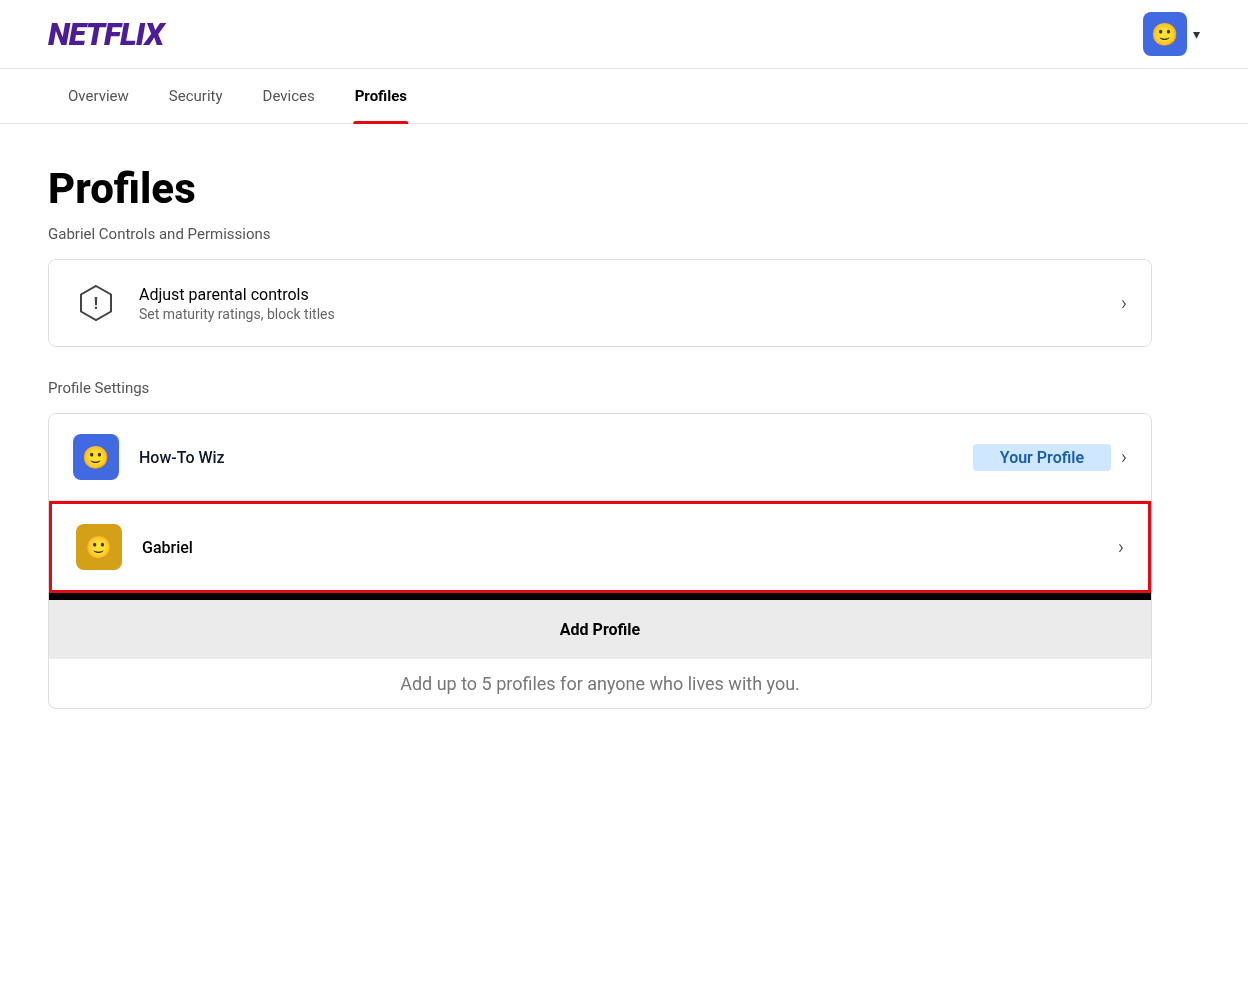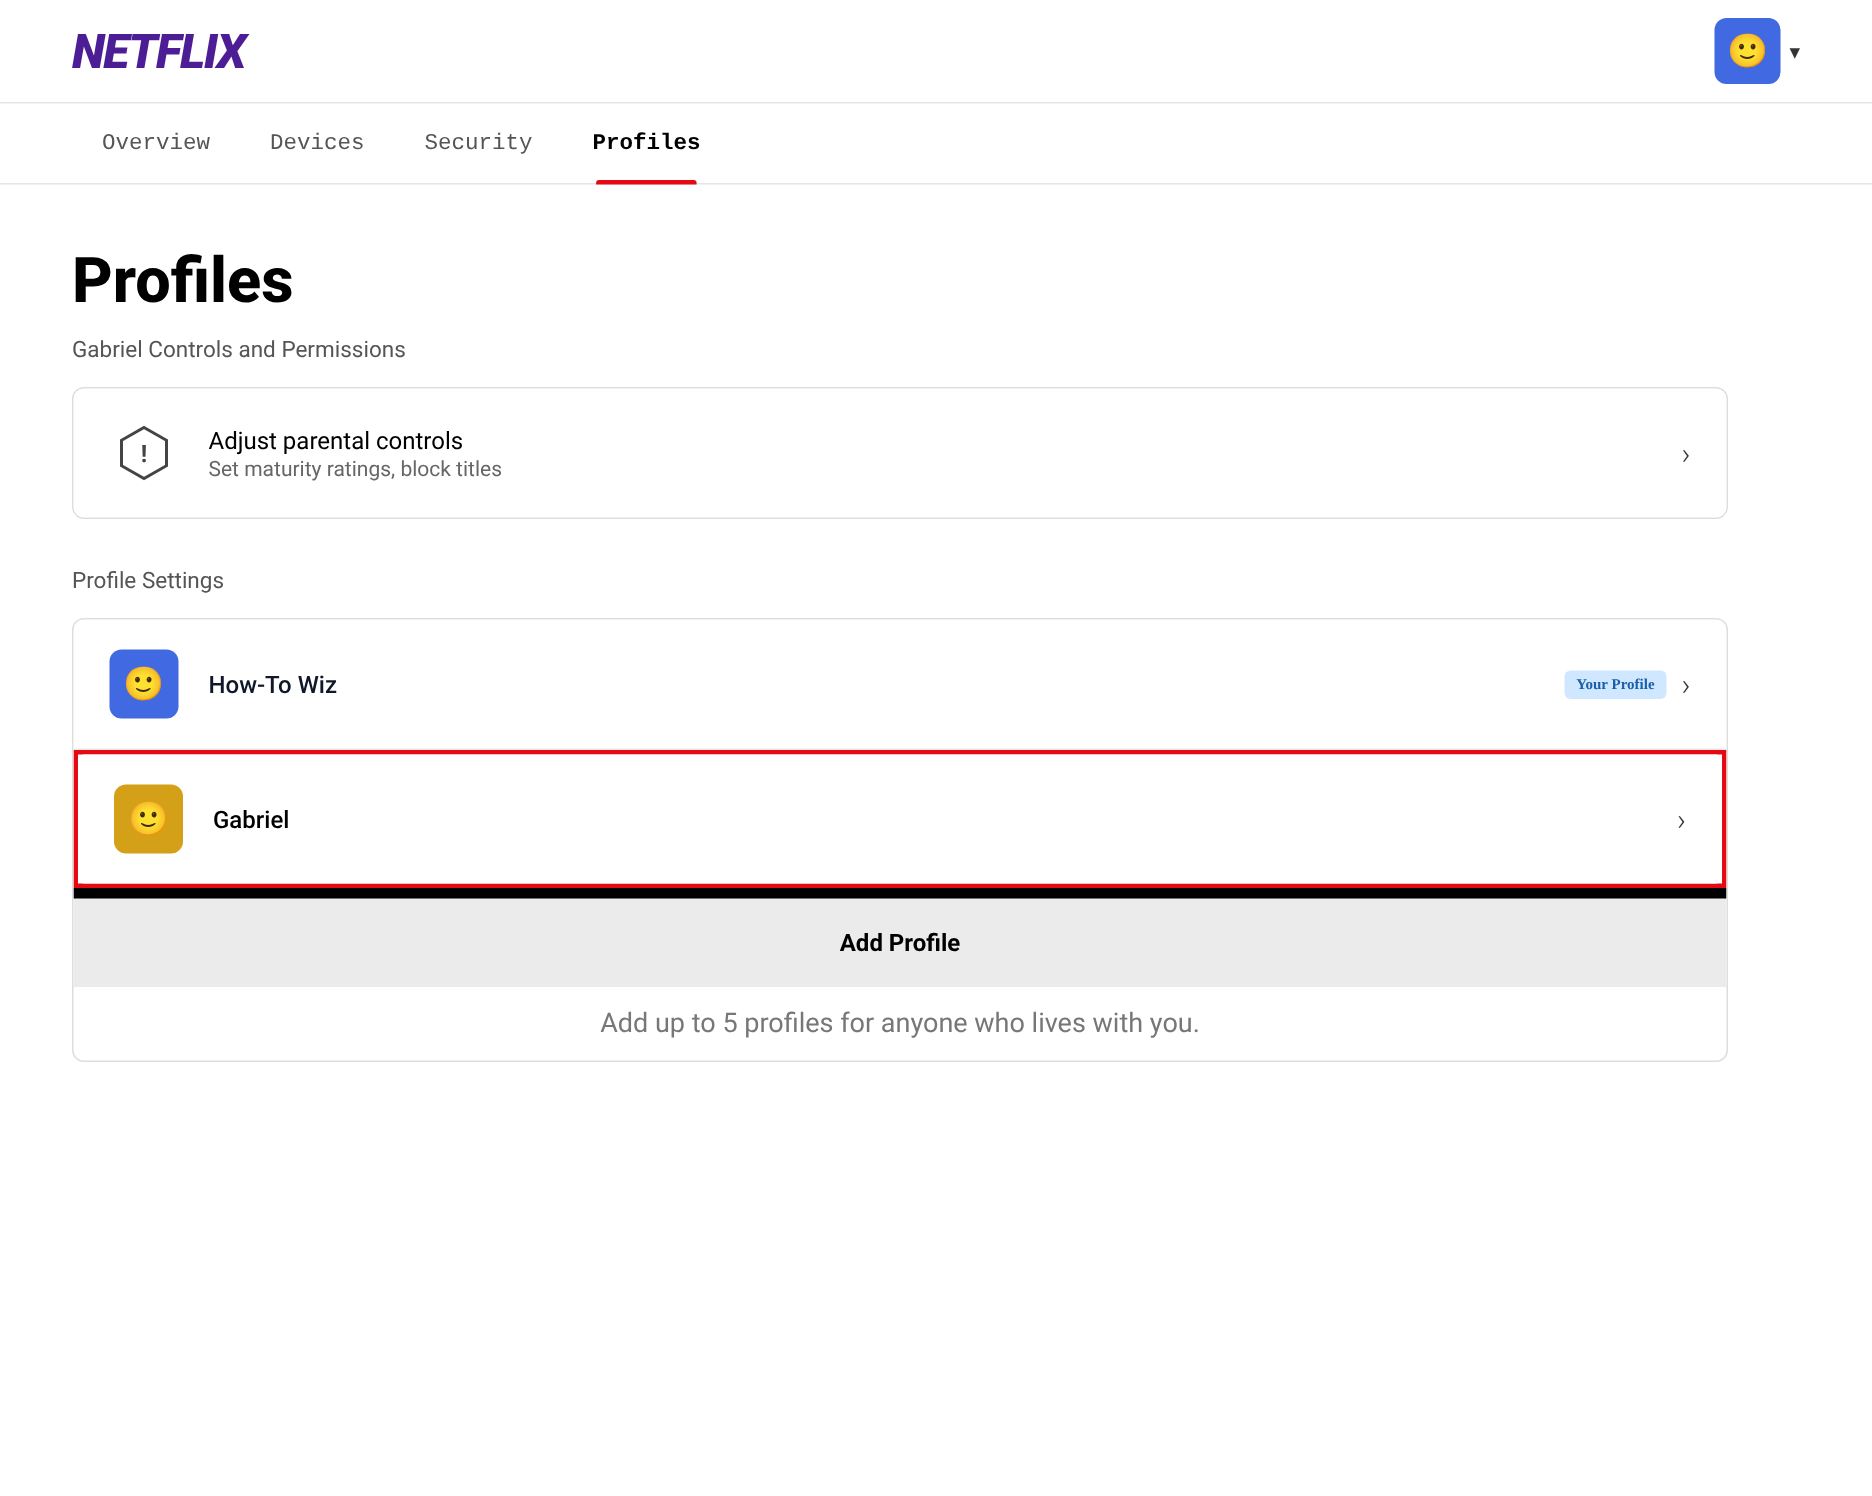--- a/index.html
+++ b/index.html
@@ -65,21 +65,20 @@
     }
 
     .nav-item {
       padding: 18px 20px;
       font-size: 15px;
       color: #555;
       cursor: pointer;
       position: relative;
       text-decoration: none;
       white-space: nowrap;
-      font-family: Liberation Mono, monospace;
     }
 
     .nav-item.active {
       font-weight: 700;
       color: #000;
     }
 
     .nav-item.active::after {
       content: '';
       position: absolute;
@@ -177,25 +176,24 @@
 
     .card-row-right {
       display: flex;
       align-items: center;
       gap: 10px;
     }
 
     .your-profile-badge {
       background: #d0e8ff;
       color: #1a5fa8;
-      font-size: 10px;
+      font-size: 16px;
       font-weight: 600;
-      padding: 4px 8px;
+      padding: 4px 27px;
       border-radius: 4px;
-      font-family: Liberation Serif, serif;
     }
 
     .chevron-right {
       font-size: 20px;
       color: #333;
       font-weight: 300;
     }
 
     
     .profile-avatar-blue {
@@ -263,22 +261,22 @@
 <div class="header">
   <div class="netflix-logo">NETFLIX</div>
   <div class="avatar-wrapper">
     <div class="avatar-icon">🙂</div>
     <span class="dropdown-arrow">▾</span>
   </div>
 </div>
 
 <nav class="nav">
   <a class="nav-item">Overview</a>
+  <a class="nav-item">Security</a>
   <a class="nav-item">Devices</a>
-  <a class="nav-item">Security</a>
   <a class="nav-item active">Profiles</a>
 </nav>
 
 <div class="main">
 
   <h1 class="page-title">Profiles</h1>
 
   <p class="section-label">Gabriel Controls and Permissions</p>
 
   <div class="card">

